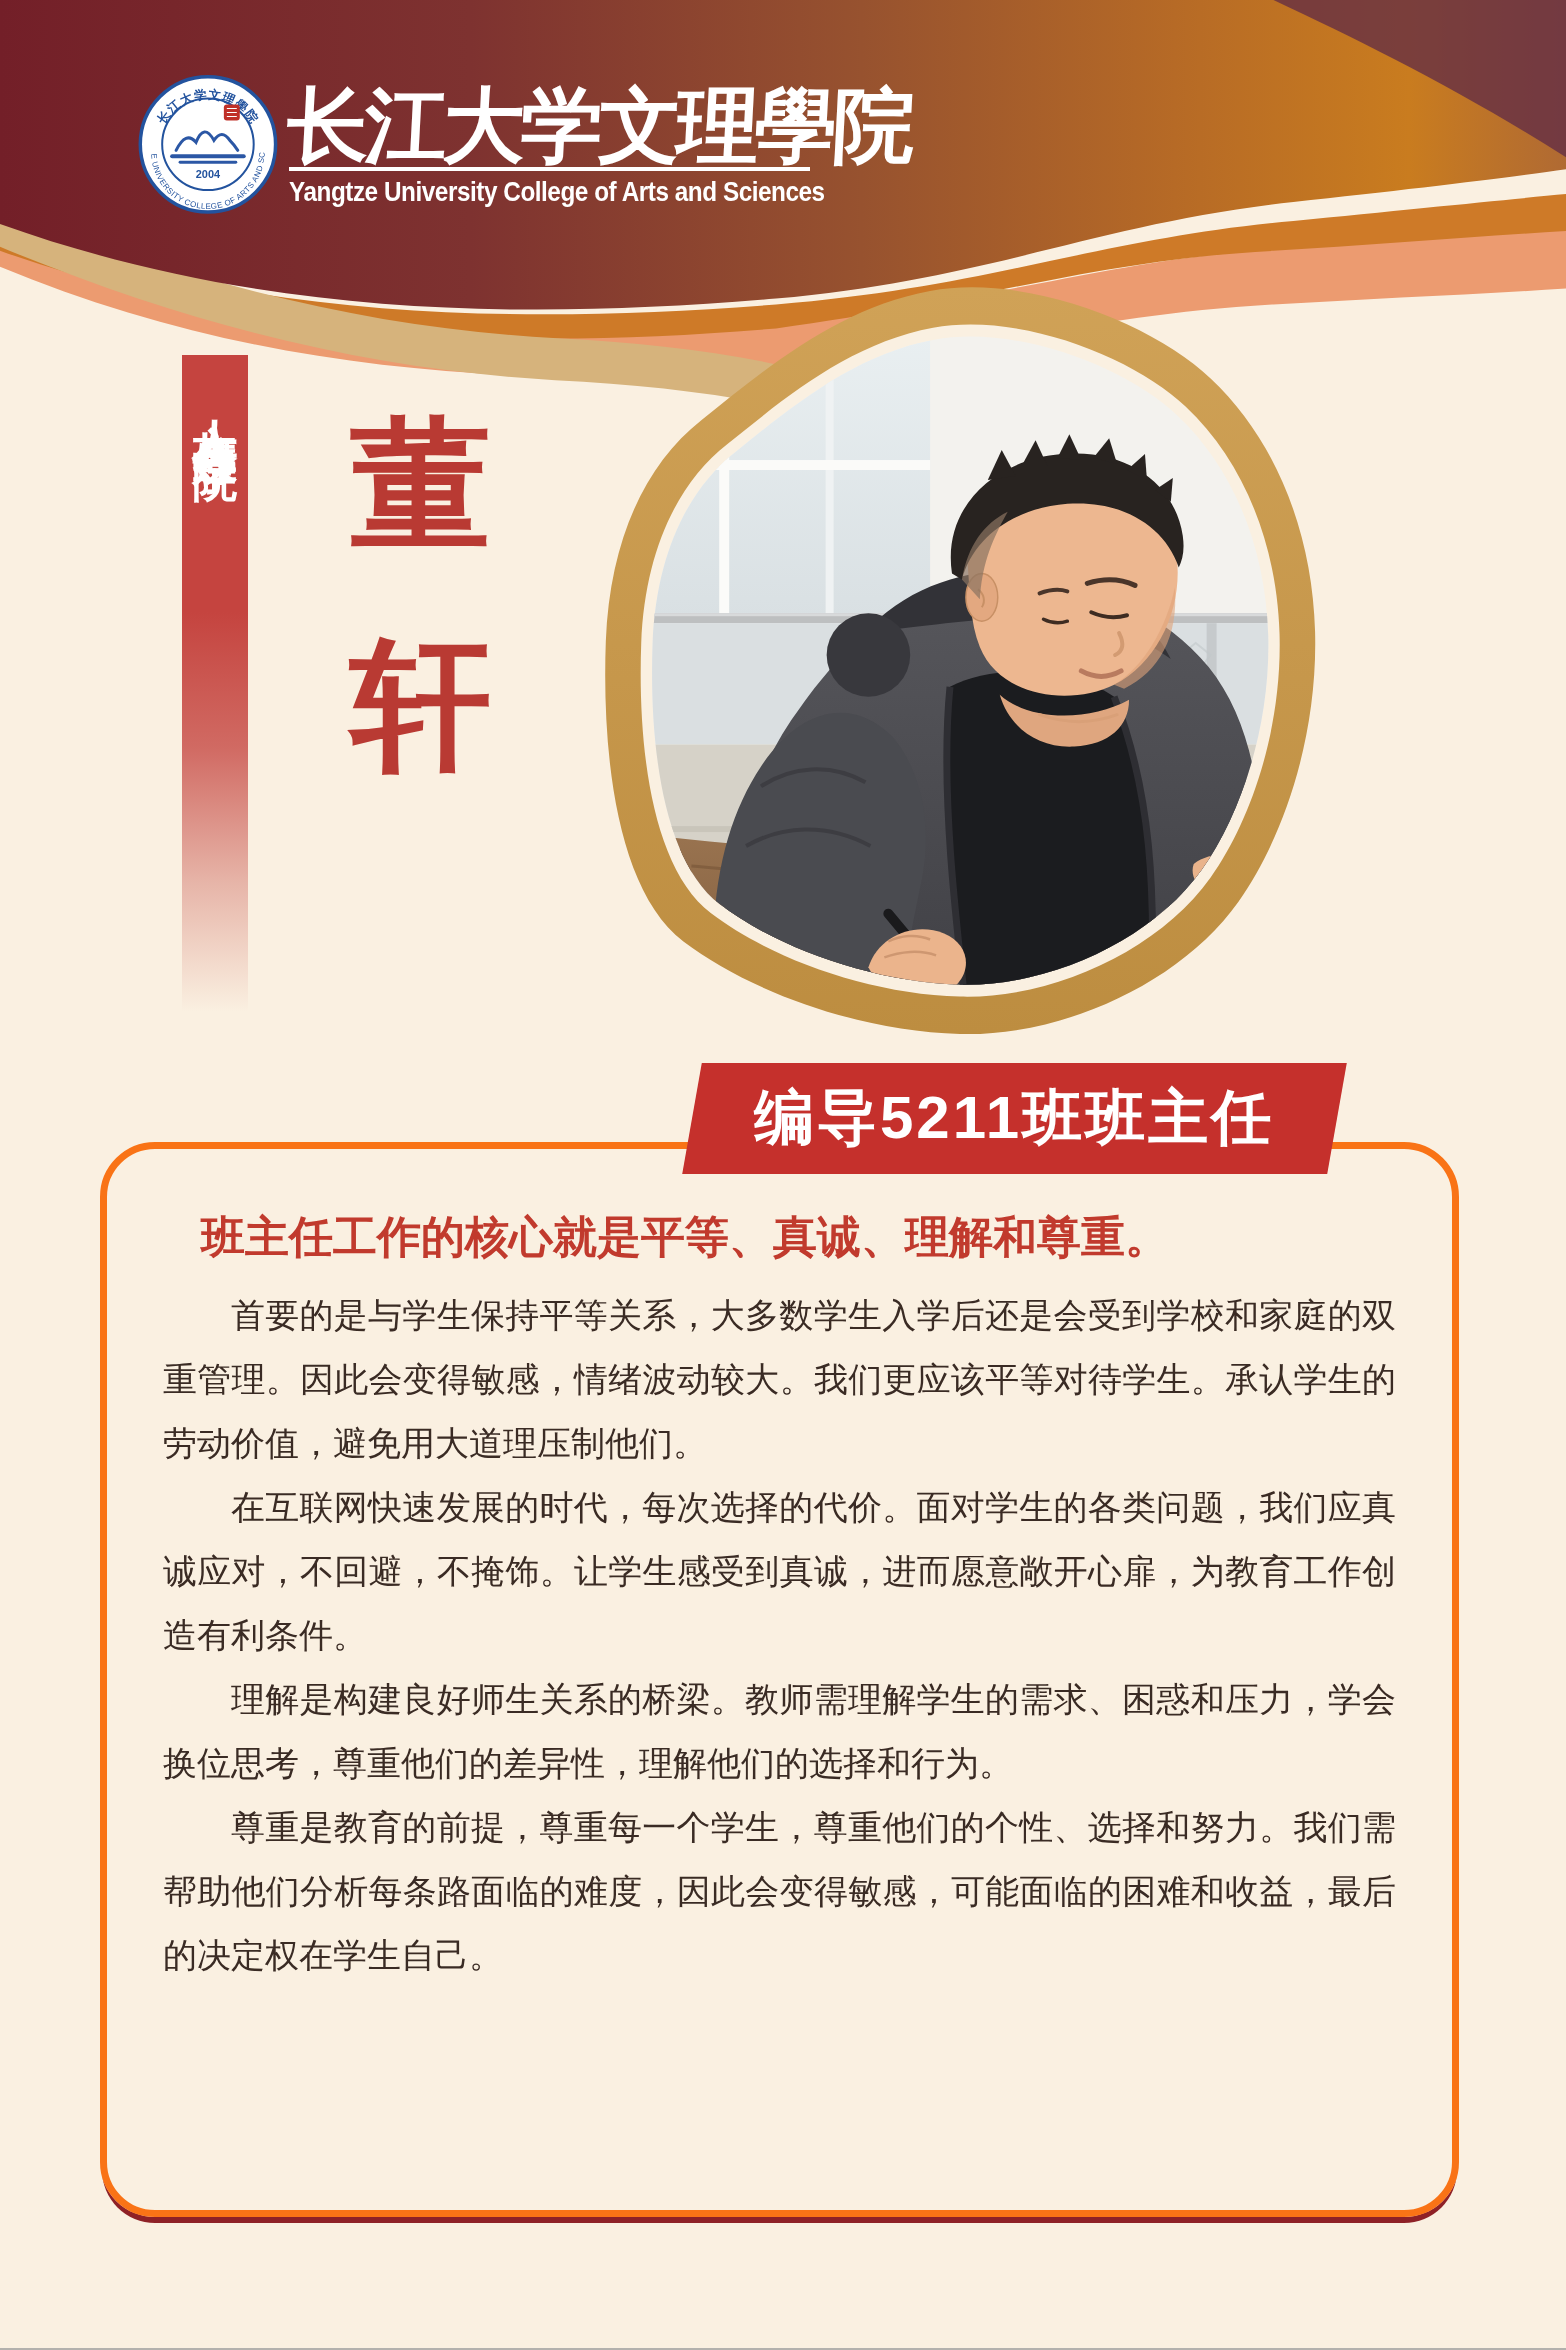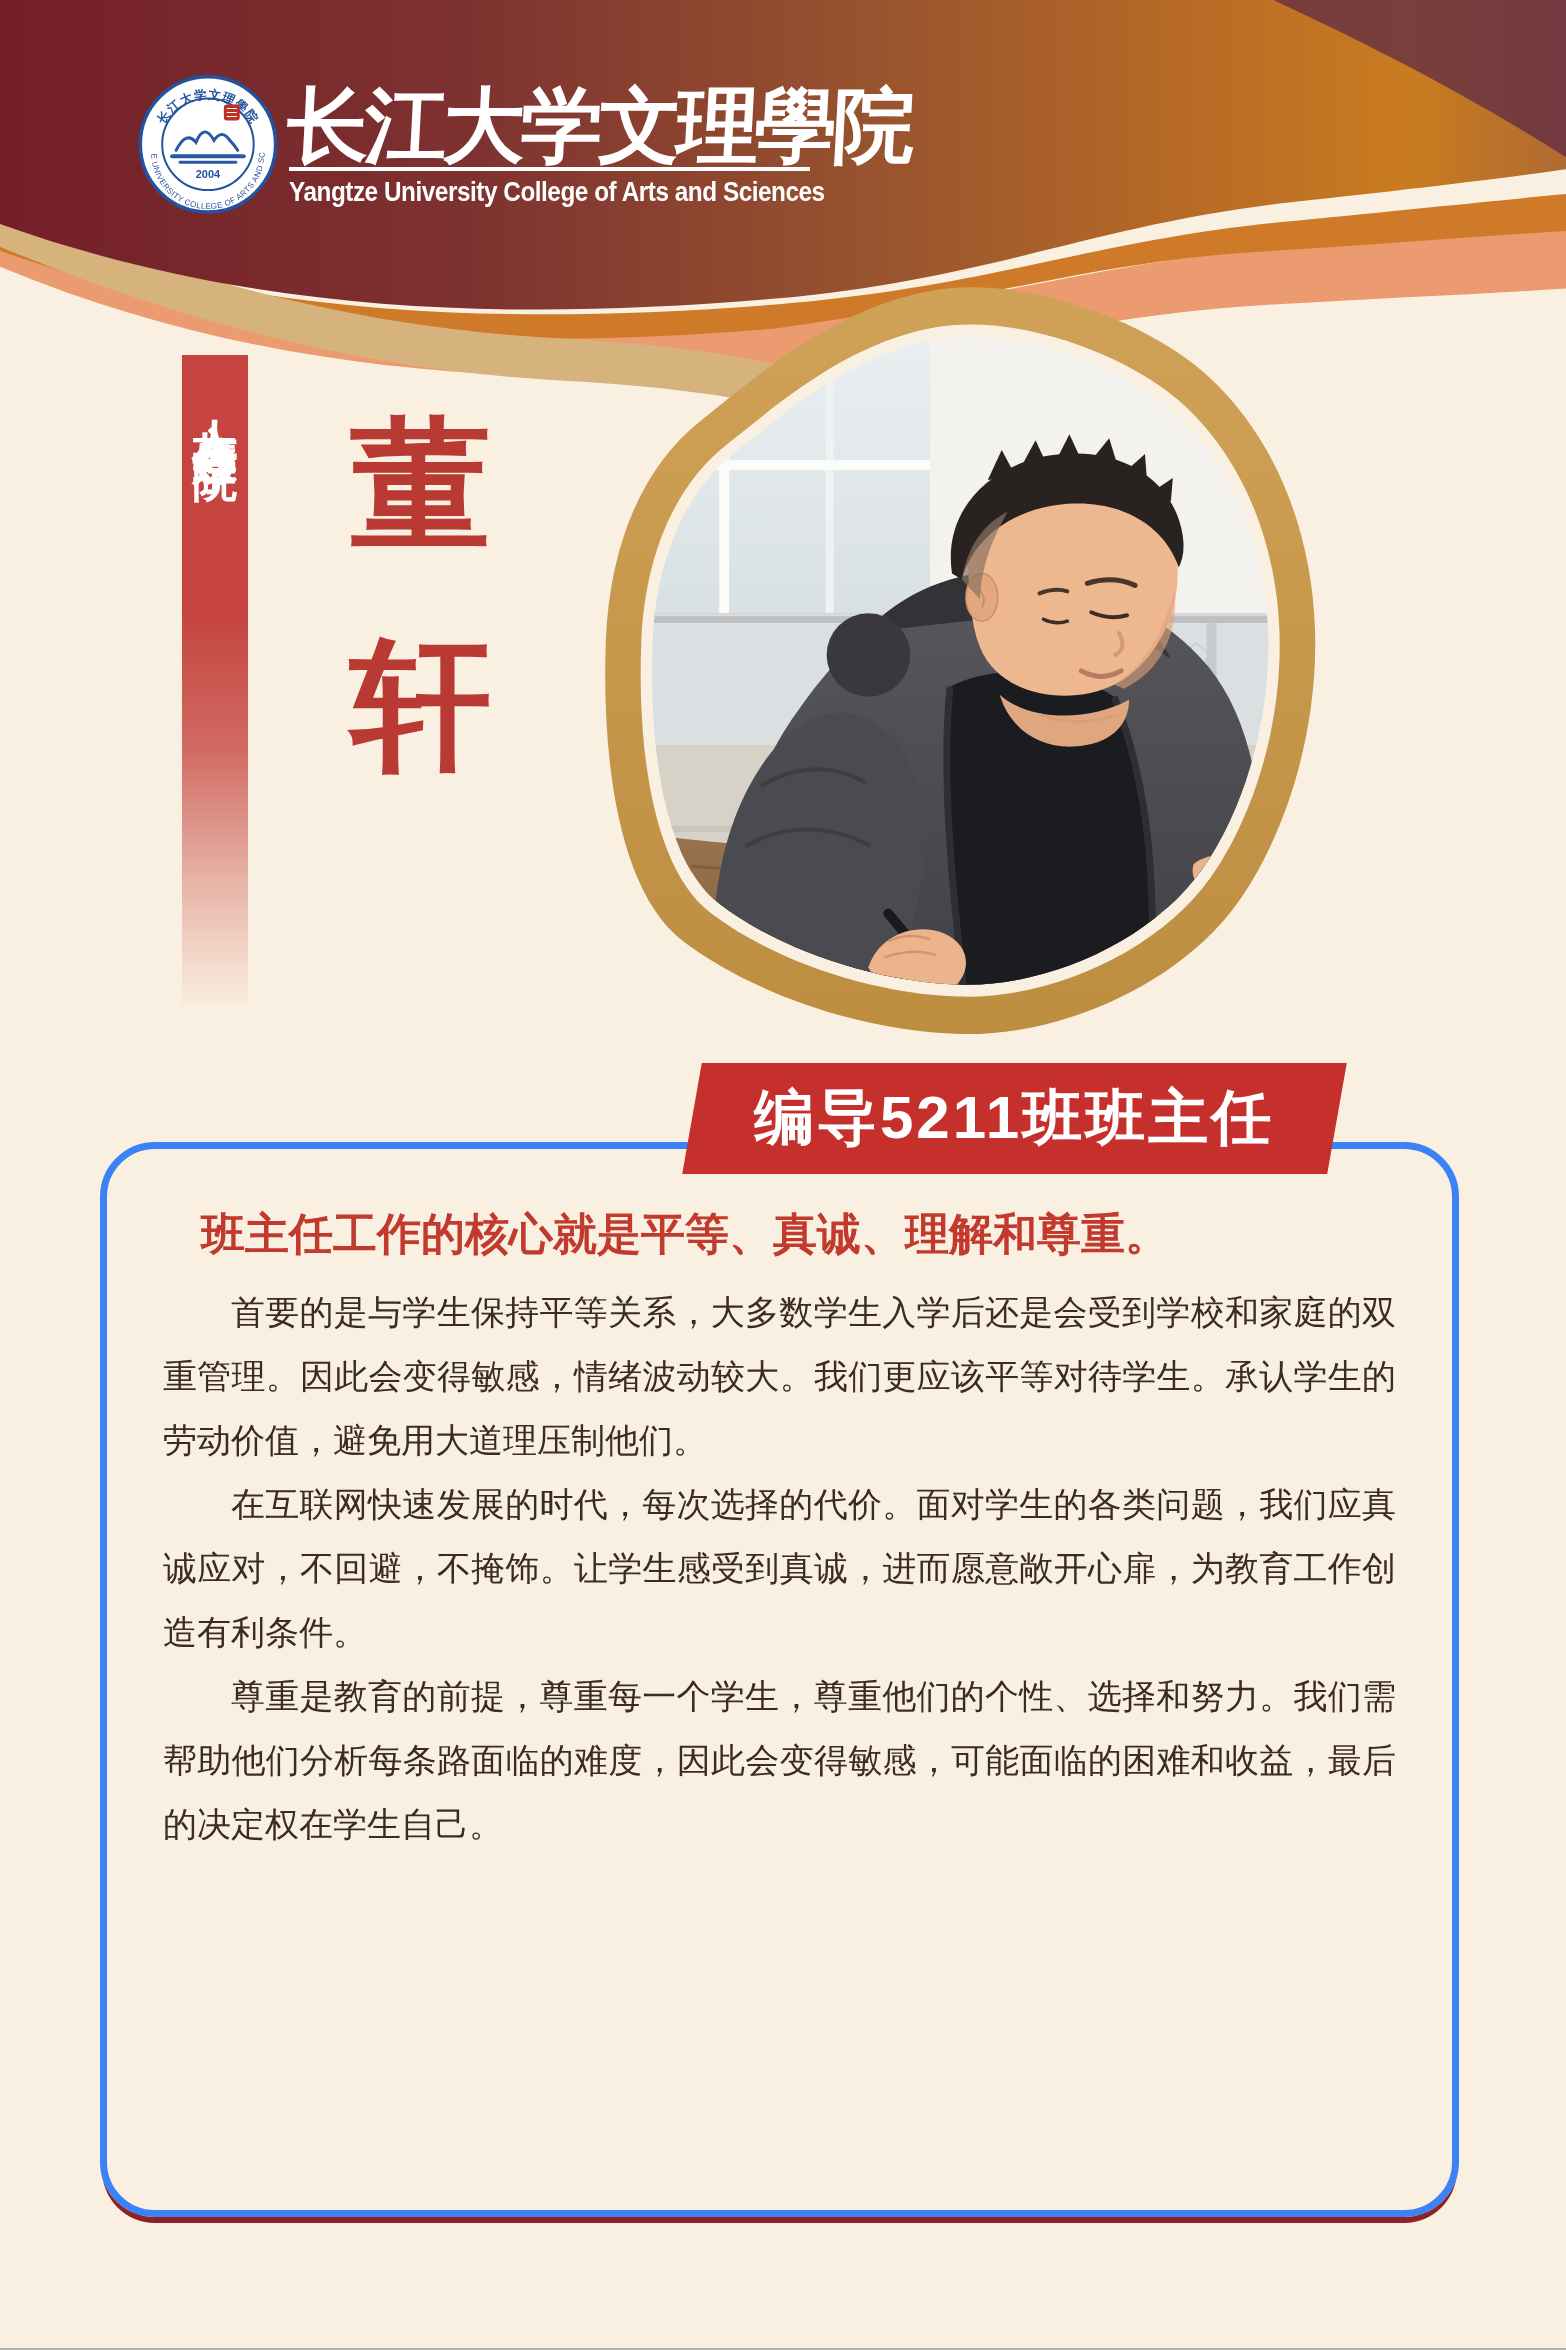--- a/index.html
+++ b/index.html
@@ -50,24 +50,23 @@
     background:#C5302C;transform:skewX(-10deg);
     display:flex;align-items:center;justify-content:center;
   }
   .ribbon-text{
     transform:skewX(10deg);color:#ffffff;font-weight:bold;
     font-size:60px;letter-spacing:3px;white-space:nowrap;
   }
   
   .article-box{
     position:absolute;left:100px;top:1142px;width:1359px;height:1075px;z-index:5;
-    border:7px solid #3b82f6;border-radius:55px;
+    border:7px solid #f97316;border-radius:55px;
     box-shadow:0 8px 0 -2px #8E2126;
     padding:56px 56px 0 56px;
-    font-family:Liberation Mono, monospace;
   }
   .article-heading{
     color:#C13A2D;font-size:44px;font-weight:bold;line-height:64px;
     margin:0 0 14px 38px;
   }
   .article-box p{
     margin:0;color:#3A2B24;font-size:34px;line-height:64px;
     text-align:justify;text-indent:2em;font-weight:500;
   }
   .page-edge{position:absolute;left:0;bottom:0;width:100%;height:2px;background:#B3B1AD;z-index:9;}
@@ -285,18 +284,19 @@
   </svg>
 
   <div class="ribbon">
     <div class="ribbon-text">编导5211班班主任</div>
   </div>
 
   <div class="article-box">
     <div class="article-heading">班主任工作的核心就是平等、真诚、理解和尊重。</div>
     <p>首要的是与学生保持平等关系，大多数学生入学后还是会受到学校和家庭的双重管理。因此会变得敏感，情绪波动较大。我们更应该平等对待学生。承认学生的劳动价值，避免用大道理压制他们。</p>
     <p>在互联网快速发展的时代，每次选择的代价。面对学生的各类问题，我们应真诚应对，不回避，不掩饰。让学生感受到真诚，进而愿意敞开心扉，为教育工作创造有利条件。</p>
+    <p>理解是构建良好师生关系的桥梁。教师需理解学生的需求、困惑和压力，学会换位思考，尊重他们的差异性，理解他们的选择和行为。</p>
     <p>尊重是教育的前提，尊重每一个学生，尊重他们的个性、选择和努力。我们需帮助他们分析每条路面临的难度，因此会变得敏感，可能面临的困难和收益，最后的决定权在学生自己。</p>
   </div>
 
   <div class="page-edge"></div>
 </div>
 
 
 </body></html>

